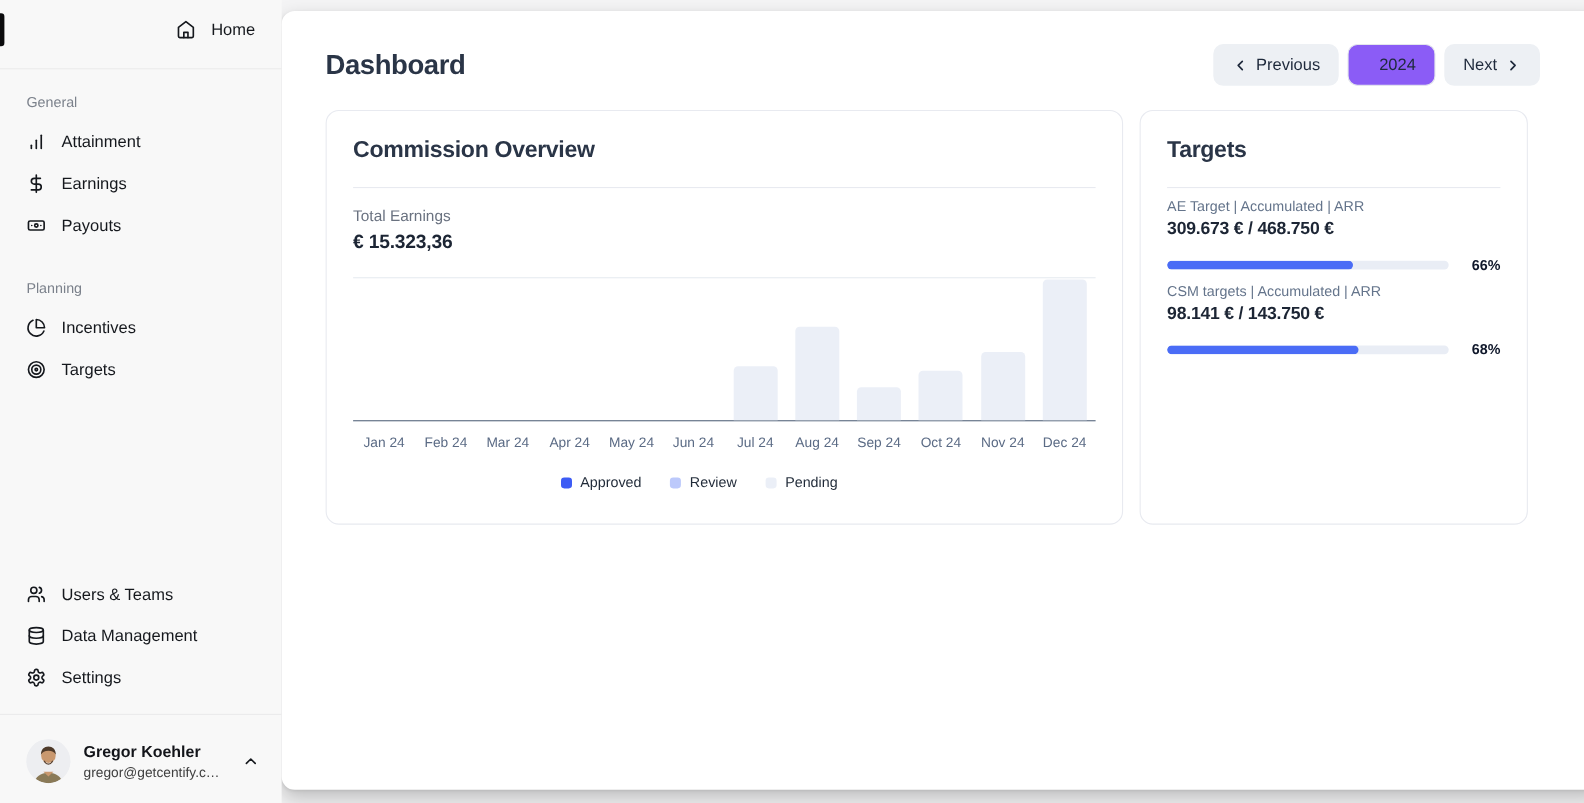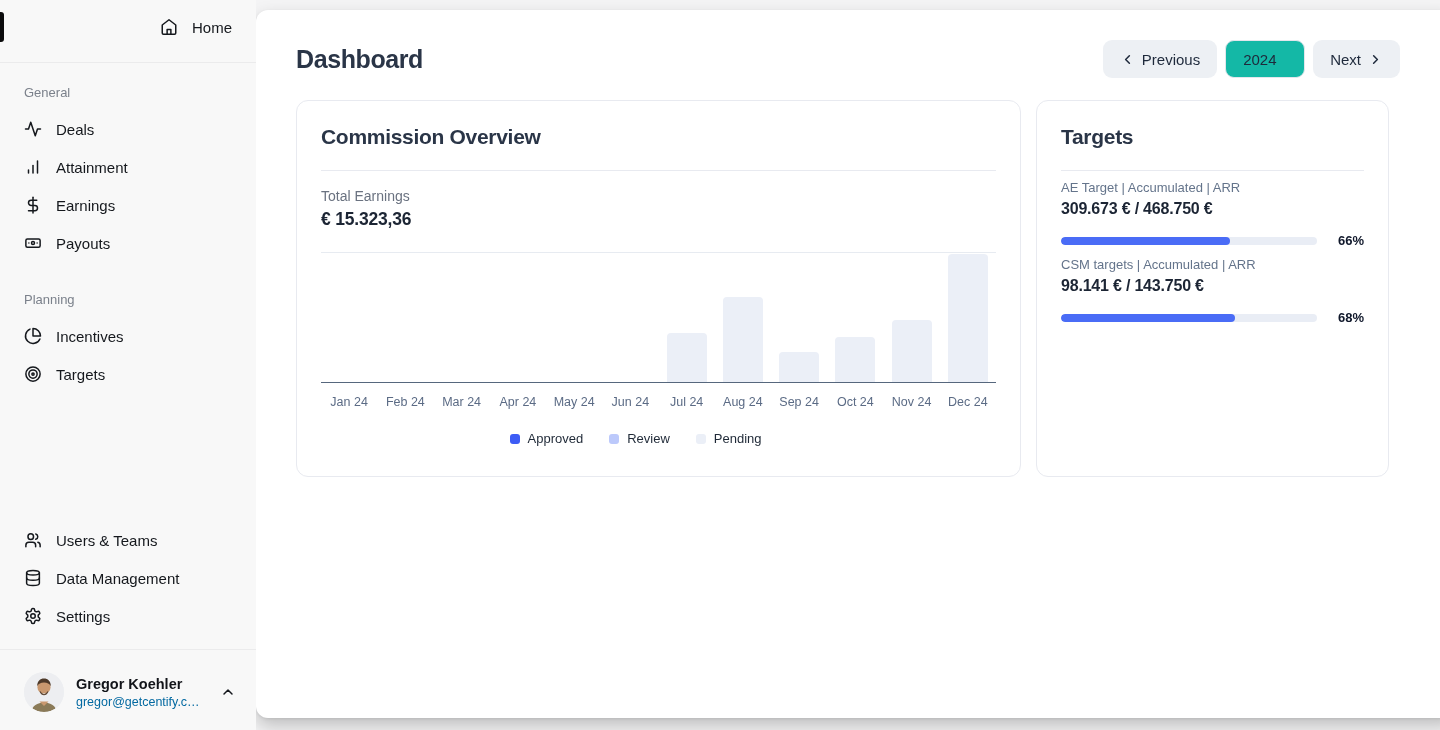--- a/index.html
+++ b/index.html
@@ -36,42 +36,42 @@
   .profile {
     display:flex; align-items:center; gap:12px;
     padding:14px 20px 18px 24px; cursor:pointer;
   }
   .avatar {
     width:40px; height:40px; border-radius:50%; overflow:hidden;
     background:#eceef1; flex:0 0 40px;
   }
   .profile-texts { flex:1; min-width:0; }
   .profile-name { font-size:14.5px; font-weight:700; color:#121419; }
-  .profile-email { font-size:12.5px; color:#0369a1; margin-top:3px;
+  .profile-email { font-size:12.5px; color:#404040; margin-top:3px;
     white-space:nowrap; overflow:hidden; }
   .chev-up { width:16px; height:16px; color:#15181d; }
 
   
   .panel {
     position:absolute; left:256px; top:10px; right:-16px; bottom:12px;
     background:#ffffff; border-radius:12px;
     box-shadow:0 8px 18px rgba(0,0,0,.22), 0 1px 3px rgba(0,0,0,.08);
     padding:30px 56px 0 40px; z-index:1;
   }
   .panel-header { display:flex; align-items:center; justify-content:space-between; }
   .page-title { font-size:25px; font-weight:700; color:#2a3547; letter-spacing:-.4px; }
   .year-nav { display:flex; gap:8px; }
   .nav-btn {
     display:flex; align-items:center; gap:7px; height:38px; padding:0 17px;
     border:none; border-radius:9px; background:#edf0f4; cursor:pointer;
     font-family:inherit; font-size:15px; font-weight:500; color:#1e293b;
   }
   .nav-btn svg { width:15px; height:15px; }
   .year-box {
-    background:#14b8a6; border:1px solid #e3e6ec; justify-content:flex-start; min-width:80px;
+    background:#8b5cf6; border:1px solid #e3e6ec; justify-content:flex-end; min-width:80px;
   }
 
   
   .cards { display:flex; gap:15px; margin-top:22px; }
   .card {
     background:#fff; border:1px solid #e8eaf0; border-radius:12px; padding:24px;
   }
   .card-title { font-size:21px; font-weight:700; color:#2a3547; letter-spacing:-.3px; }
   .card-divider { height:1px; background:#e8eaf0; margin:21px 0 0; }
   .commission-card { width:725px; height:377px; }
@@ -128,28 +128,20 @@
           <path d="M9.5 21.6v-6.4h5v6.4"></path>
         </svg>
     </span>
     <span>Home</span>
   </div>
 
   <div class="side-divider"></div>
 
   <div class="section-label">General</div>
 
-  <div class="side-item">
-    <span class="ic">
-      <svg viewBox="0 0 24 24" fill="none" stroke="currentColor" stroke-width="2" stroke-linecap="round" stroke-linejoin="round">
-          <polyline points="22 12 18 12 15 21 9 3 6 12 2 12"></polyline>
-        </svg>
-    </span>
-    <span>Deals</span>
-  </div>
 
   <div class="side-item">
     <span class="ic">
       <svg viewBox="0 0 24 24" fill="none" stroke="currentColor" stroke-width="2" stroke-linecap="round">
           <line x1="6" y1="20" x2="6" y2="16"></line>
           <line x1="12" y1="20" x2="12" y2="10"></line>
           <line x1="18" y1="20" x2="18" y2="4"></line>
         </svg>
     </span>
     <span>Attainment</span>

